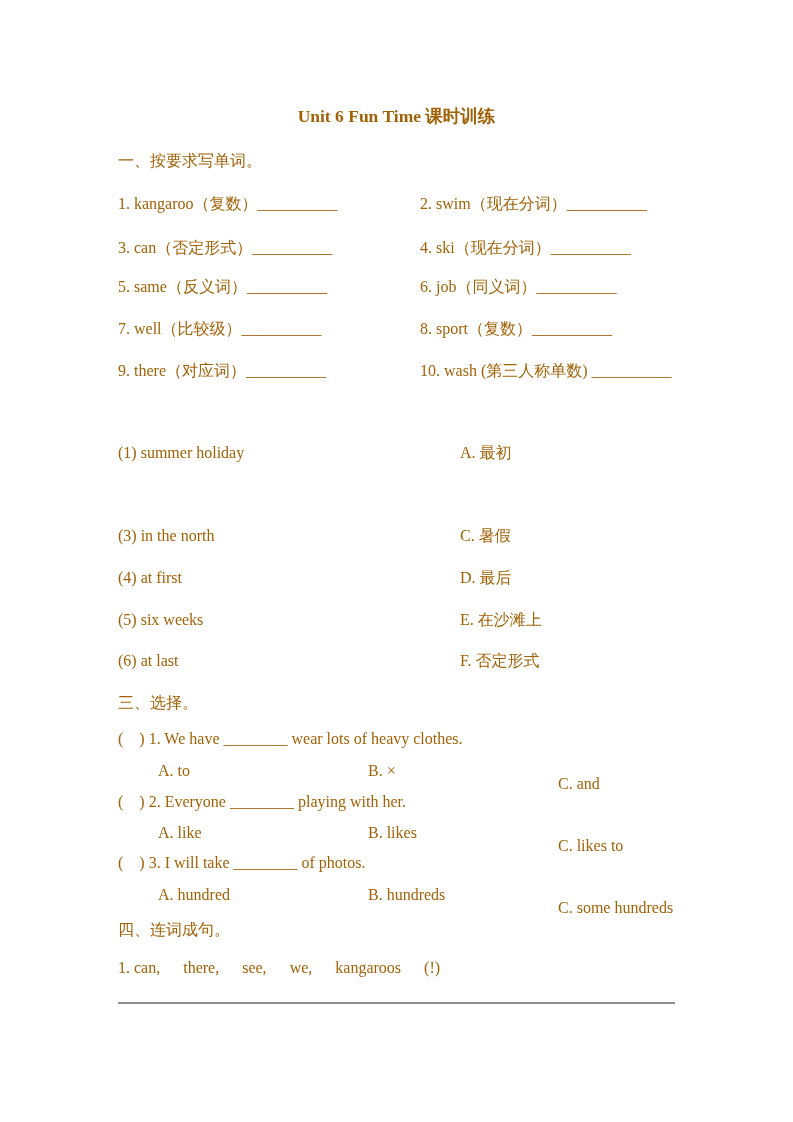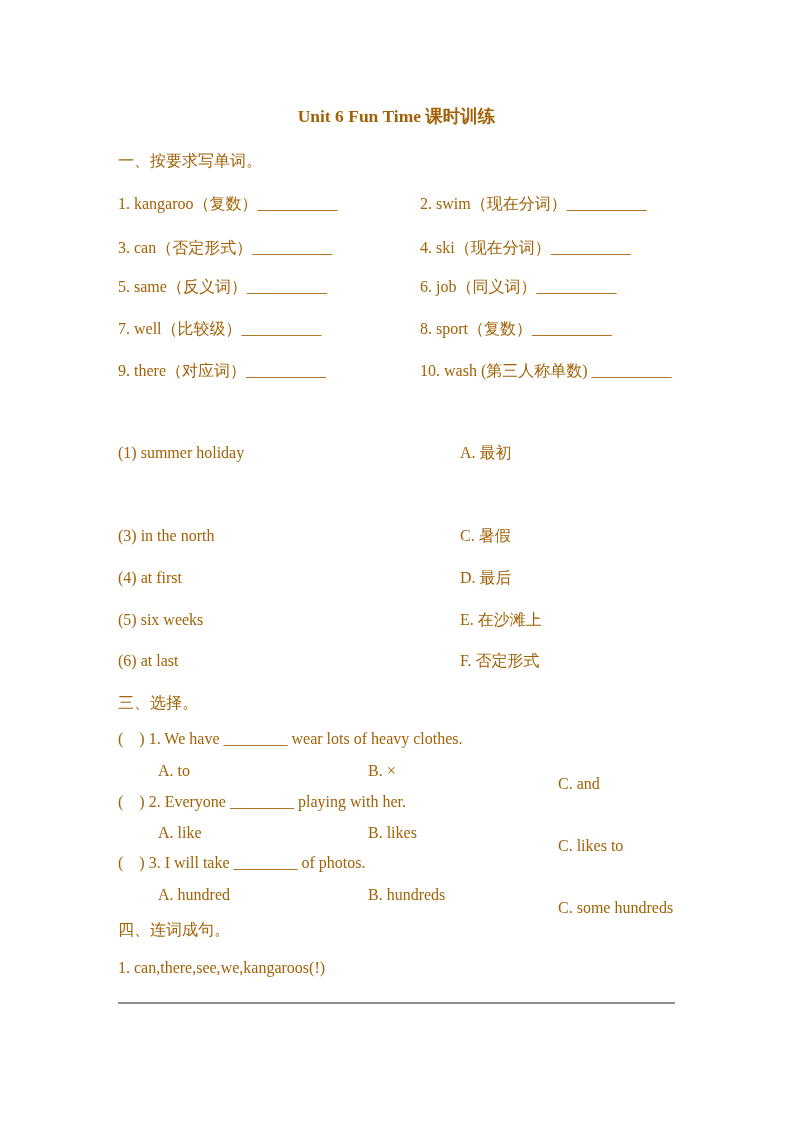--- a/index.html
+++ b/index.html
@@ -30,21 +30,21 @@
     height: 21px;
     line-height: 21px;
     white-space: pre;
   }
   .c1 { position: absolute; left: 0;    top: 0; white-space: pre; }
   .c2 { position: absolute; left: 302px; top: 0; white-space: pre; }
   .m2 { position: absolute; left: 342px; top: 0; white-space: pre; }
   .oA { position: absolute; left: 40px;  top: 0; white-space: pre; }
   .oB { position: absolute; left: 250px; top: 0; white-space: pre; }
   .oC { position: absolute; left: 440px; top: 0; white-space: pre; margin-top: 13px; }
-  .sentence { display: flex; }
+  .sentence { display: flex; gap: 23px; }
   .answer-line {
     position: absolute;
     left: 118px;
     top: 1002px;
     width: 557px;
     height: 0;
     border-top: 2px solid #8f8f8f;
   }
 </style>
 </head>

